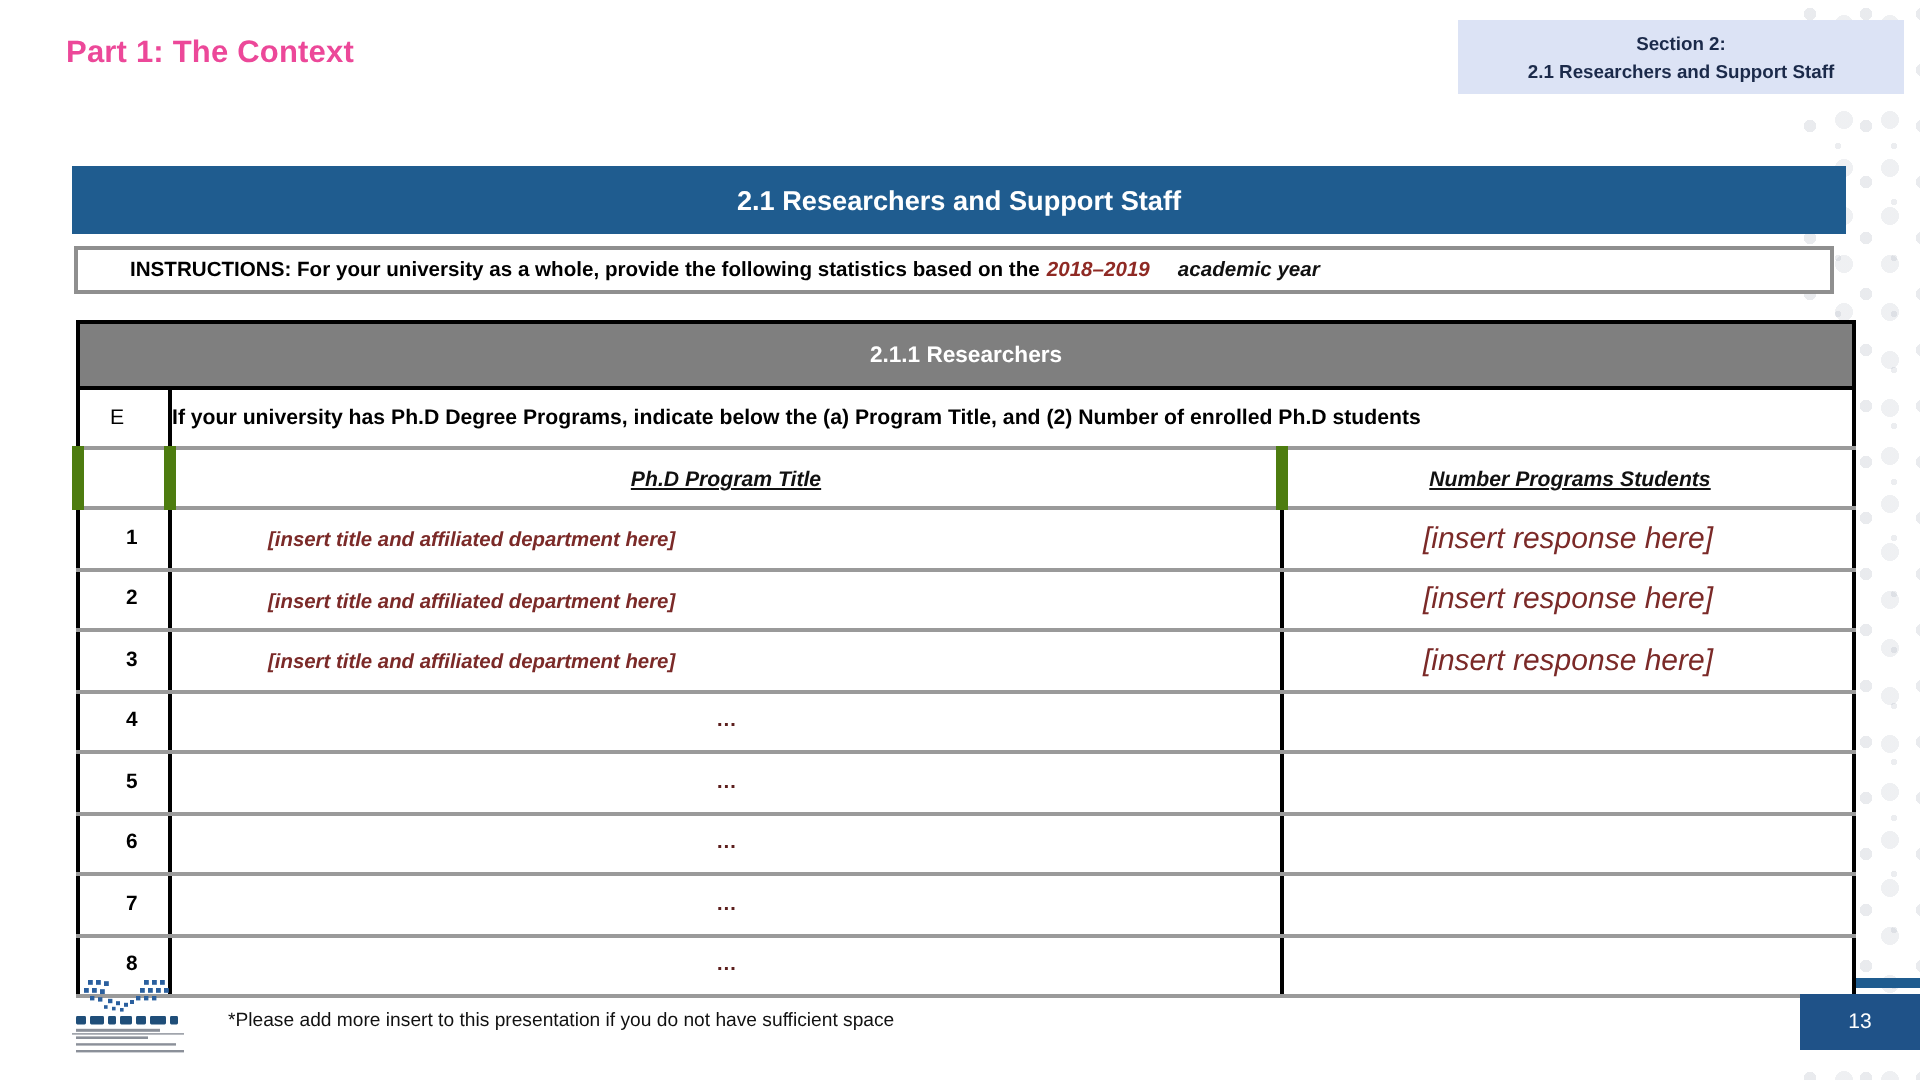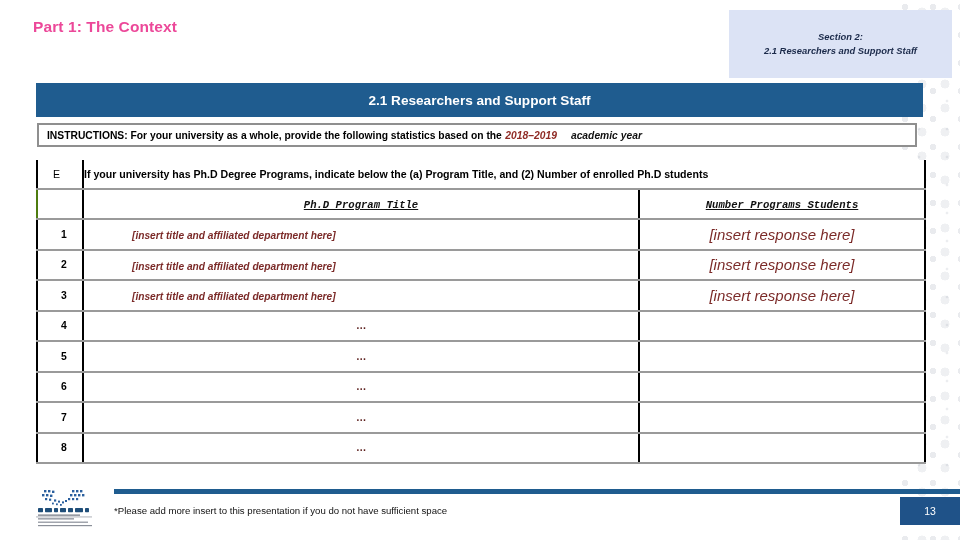--- a/index.html
+++ b/index.html
@@ -49,33 +49,32 @@
     font-weight: bold;
     color: #ec4899;
     letter-spacing: 0.1px;
     white-space: nowrap;
   }
 
   
   .section-tag {
     position: absolute;
     left: 729px; top: 10px;
-    width: 223px; height: 68px;
+    width: 223px; height: 37px;
     background: #dce3f5;
     color: #1b2a4a;
     display: flex;
     flex-direction: column;
     align-items: center;
     justify-content: center;
     font-size: 9.4px;
     font-weight: bold;
     line-height: 1.45;
     text-align: center;
     z-index: 2;
-    font-style: italic;
   }
 
   
   .banner {
     position: absolute;
     left: 36px; top: 83px;
     width: 887px; height: 34px;
     background: #1f5c8f;
     color: #ffffff;
     font-size: 13.6px;
@@ -91,21 +90,21 @@
     position: absolute;
     left: 37px; top: 123px;
     width: 880px; height: 24px;
     background: #ffffff;
     border: 2px solid #8f8f8f;
     display: flex;
     align-items: center;
     font-size: 10.3px;
     font-weight: bold;
     color: #000000;
-    padding-left: 8px;
+    padding-left: 26px;
     box-sizing: border-box;
     z-index: 2;
   }
   .instructions .yr {
     color: #8f2a24;
     font-style: italic;
     font-weight: bold;
     margin-left: 3.5px;
   }
   .instructions .acad {
@@ -156,25 +155,24 @@
     font-weight: normal;
   }
   .cell-prompt {
     font-size: 10.6px;
     font-weight: bold;
     color: #000000;
     text-align: left;
   }
   .row-colhead td {
     height: 28px;
-    border-left: 2px solid #4d7c0f;
+    border-left: 6px solid #4d7c0f;
     border-right: 2px solid #000000;
     border-bottom: 2px solid #9a9a9a;
     text-align: center;
-    font-family: Liberation Mono, monospace;
   }
   .colhead-txt {
     font-size: 10.6px;
     font-weight: bold;
     font-style: italic;
     text-decoration: underline;
     color: #111111;
   }
   .row-data td {
     height: 28.5px;
@@ -278,20 +276,23 @@
   </div>
 
   <table class="tbl">
     <colgroup>
       <col style="width:46px">
       <col style="width:556px">
       <col style="width:286px">
     </colgroup>
     <tbody>
 
+      <tr class="row-subhead">
+        <td colspan="3">2.1.1 Researchers</td>
+      </tr>
 
       <tr class="row-prompt">
         <td class="cell-letter">E</td>
         <td class="cell-prompt" colspan="2">If your university has Ph.D Degree Programs, indicate below the (a) Program Title, and (2) Number of enrolled Ph.D students</td>
       </tr>
 
       <tr class="row-colhead">
         <td></td>
         <td>
           <span class="colhead-txt">Ph.D Program Title</span>

